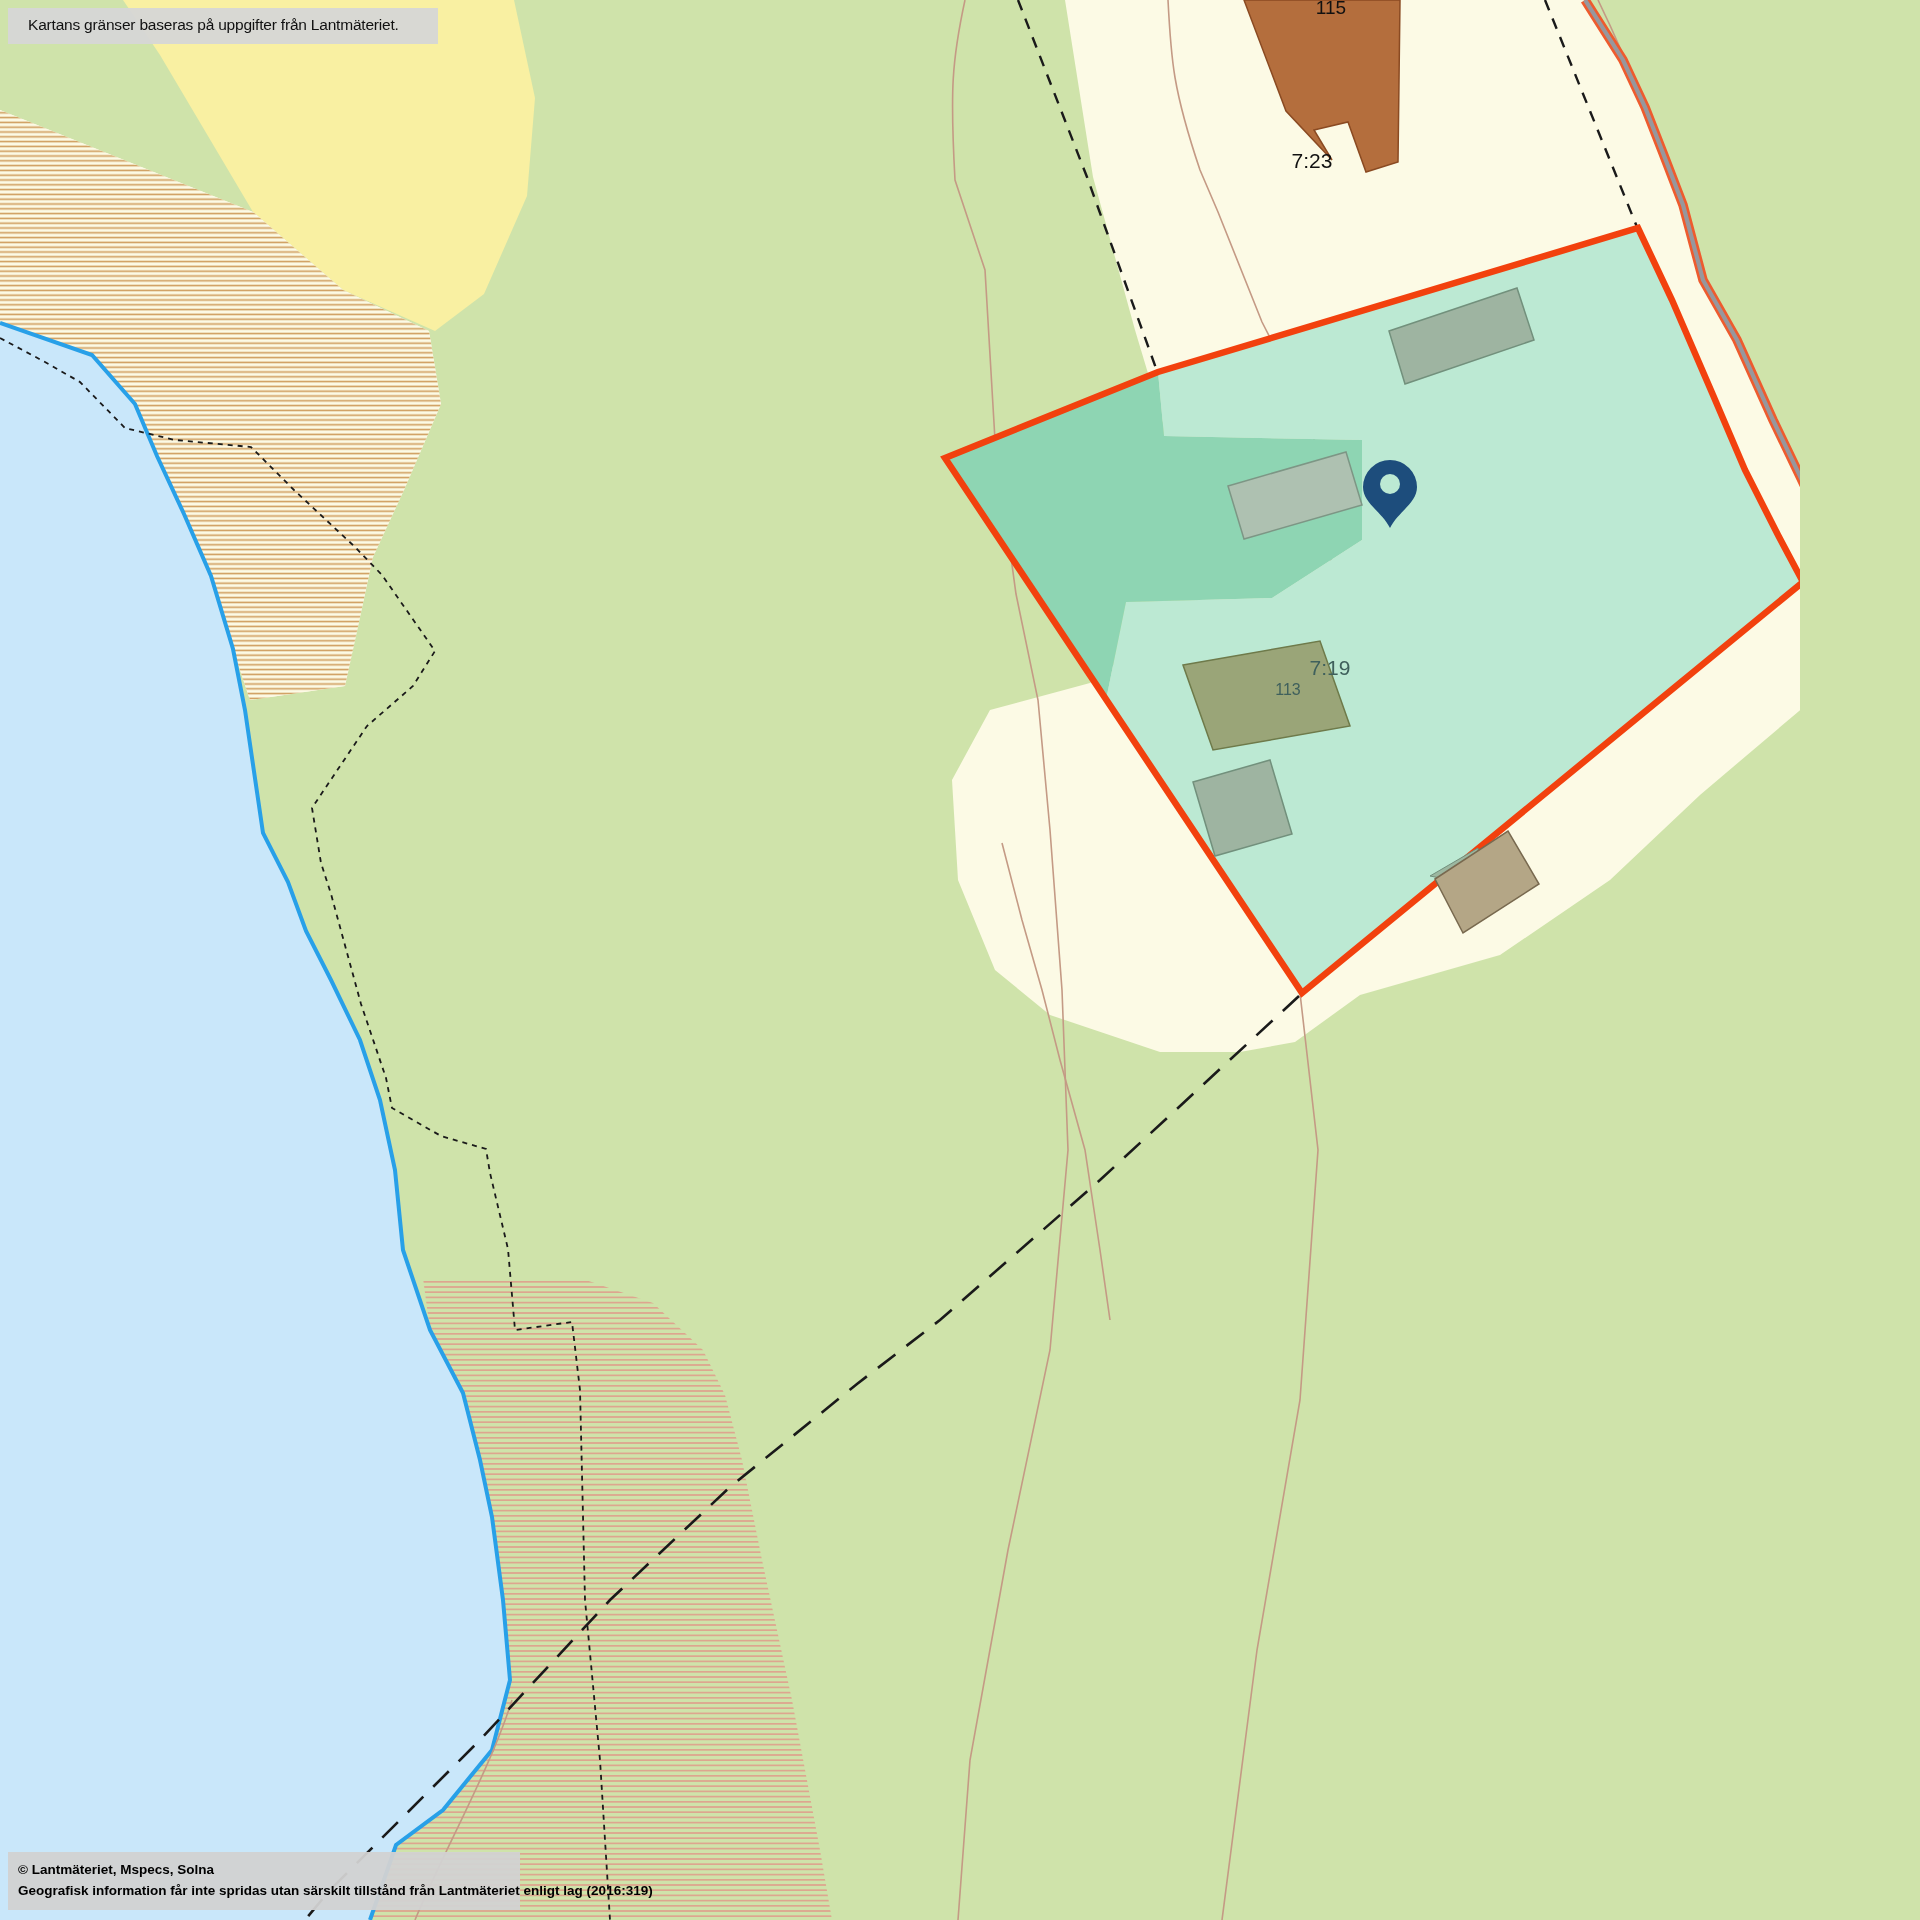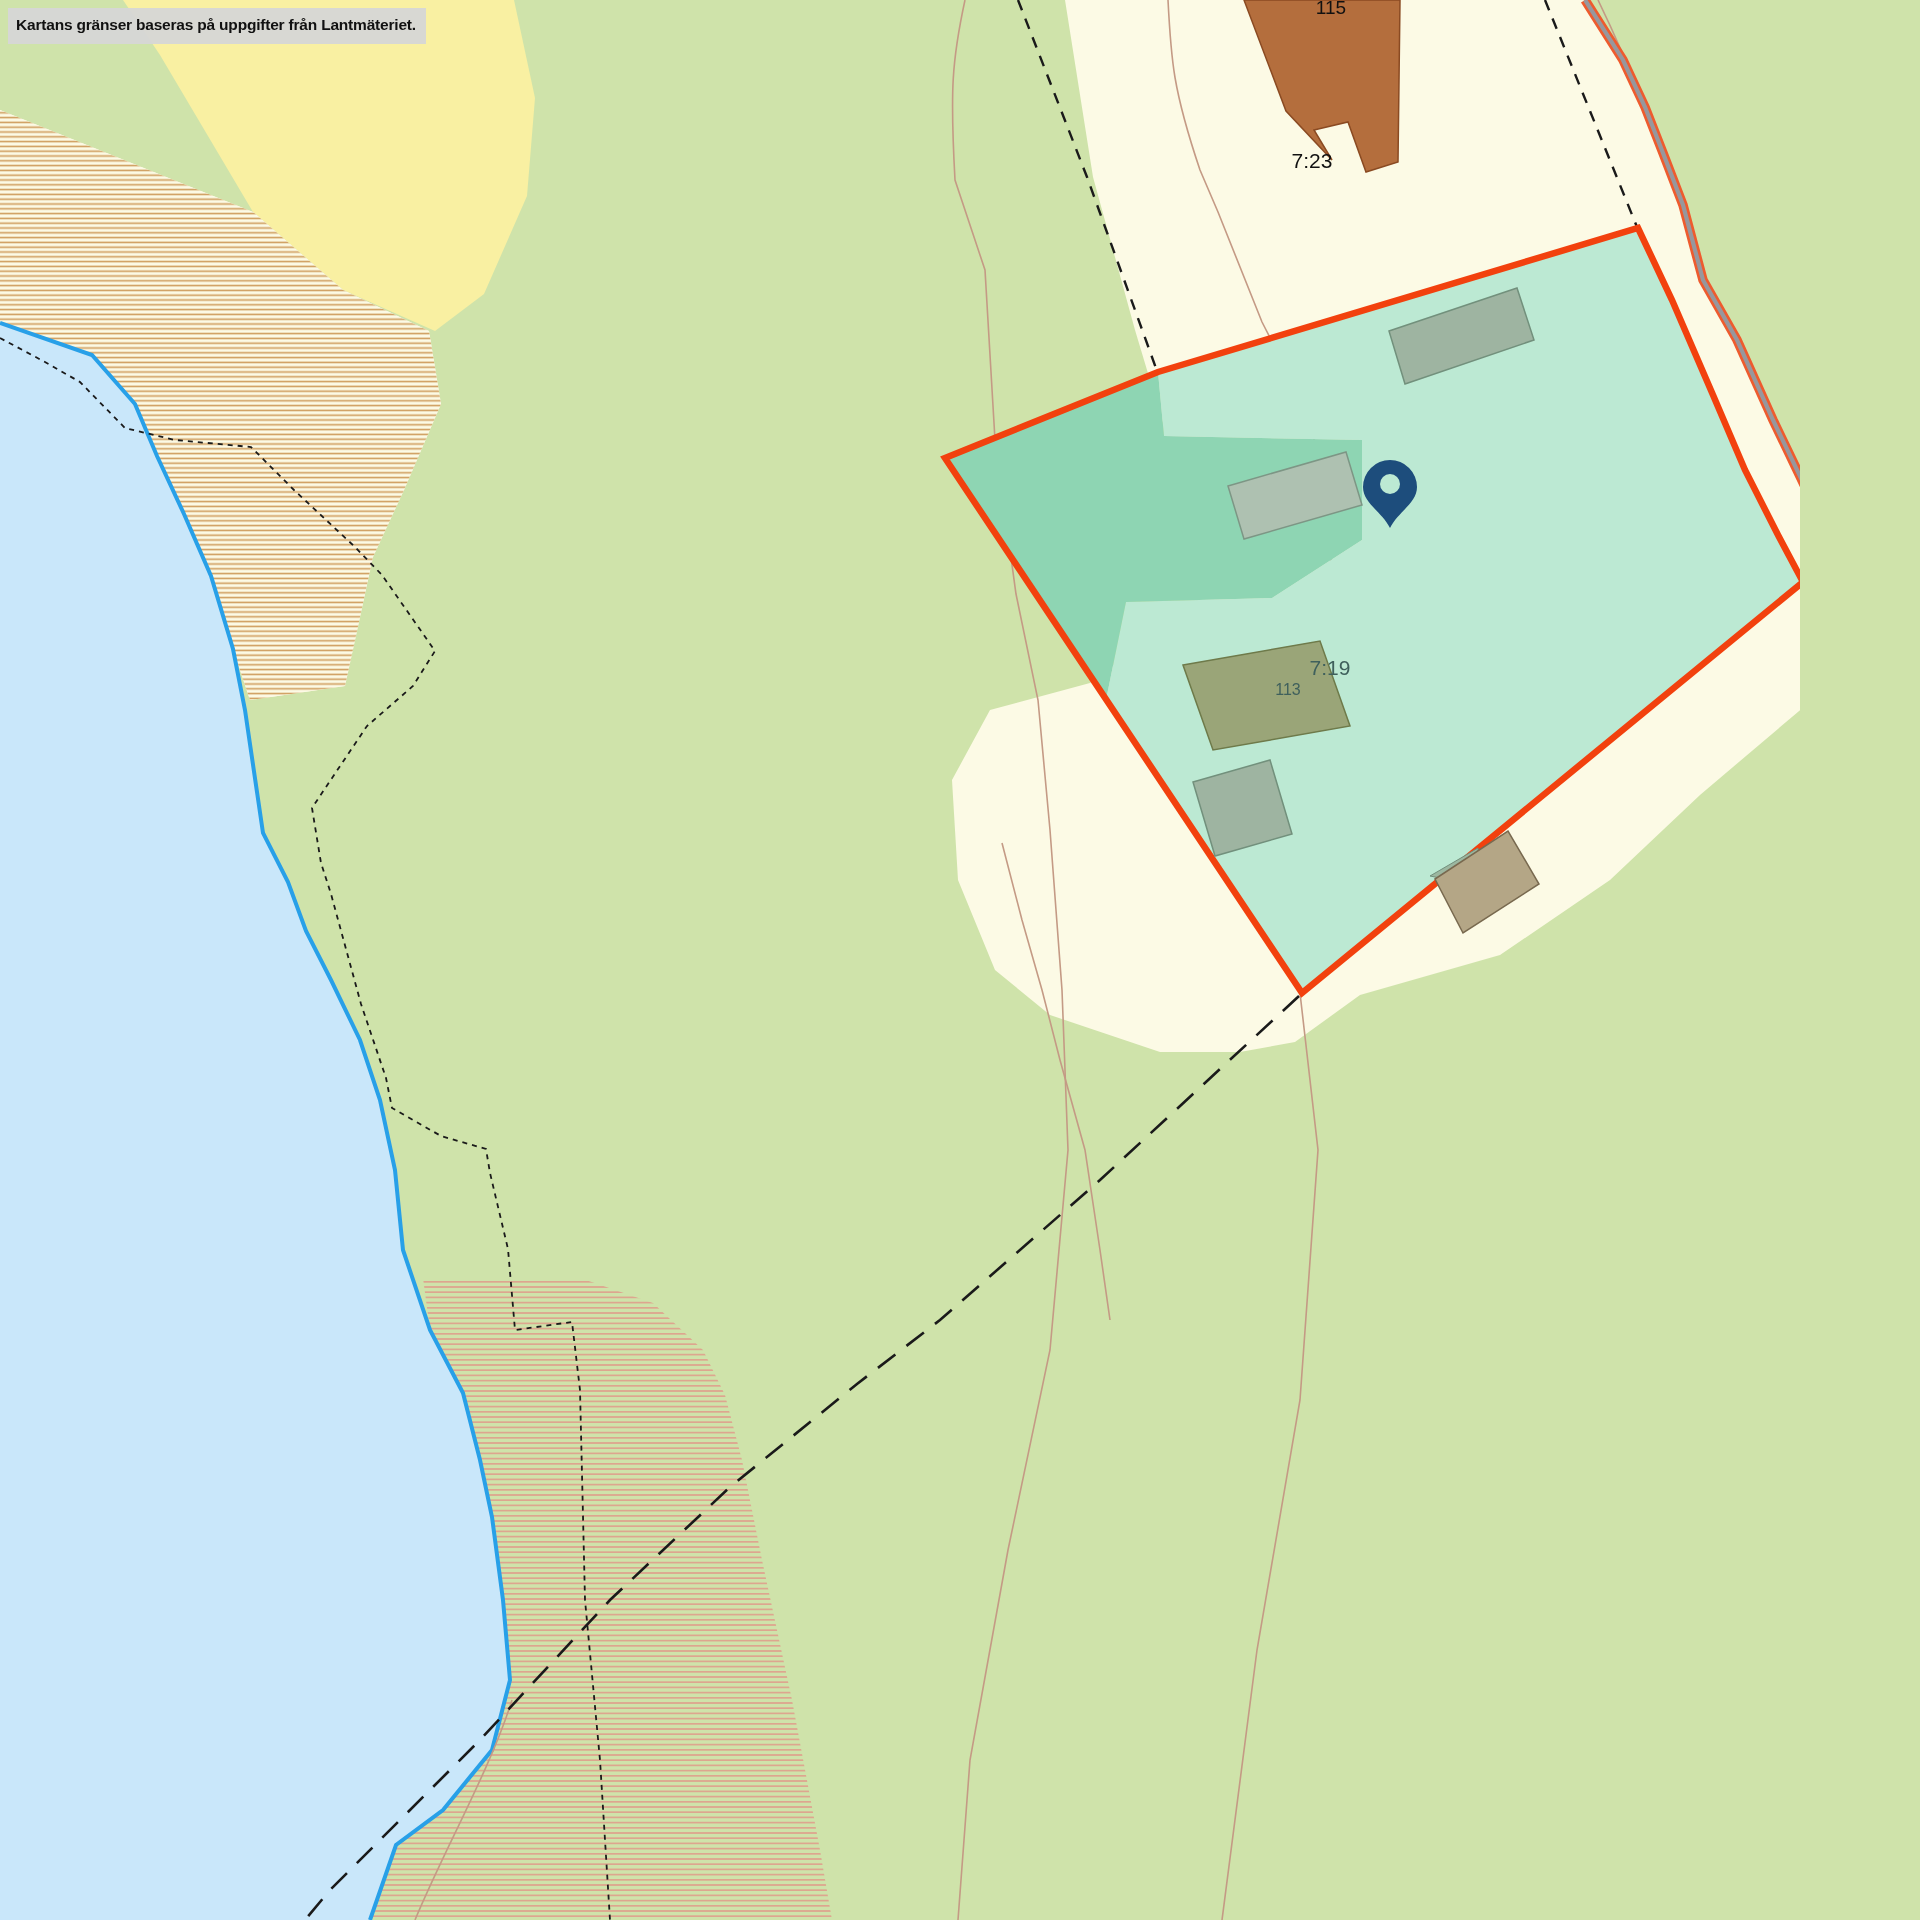--- a/index.html
+++ b/index.html
@@ -1,21 +1,21 @@
 <!DOCTYPE html>
 <html><head>
 <meta charset="utf-8">
 <style>
   html,body{margin:0;padding:0;background:#cfe3aa;}
   .stage{position:relative;width:1800px;height:1920px;overflow:hidden;font-family:"Liberation Sans",sans-serif;}
   .stage svg{position:absolute;left:0;top:0;display:block;}
   .notice-box{
-    position:absolute;left:8px;top:8px;width:400px;padding:6px 10px 8px 8px;
+    position:absolute;left:8px;top:8px;width:400px;padding:6px 10px 8px 20px;
     background:rgba(214,214,214,.95);color:#111;
-    font-family:"Liberation Sans",sans-serif;font-size:15.5px;font-weight:700;
+    font-family:"Liberation Sans",sans-serif;font-size:15.5px;font-weight:400;
     letter-spacing:-0.2px;line-height:1.42;
   }
   .attribution-box{
     position:absolute;left:8px;top:1852px;width:492px;padding:8px 10px;
     background:rgba(210,210,210,.95);color:#000;
     font-family:"Liberation Sans",sans-serif;font-size:13.5px;font-weight:bold;
     line-height:1.55;white-space:nowrap;
   }
   .map-label-dark{font-family:"Liberation Sans",sans-serif;fill:#111;}
   .map-label-teal{font-family:"Liberation Sans",sans-serif;fill:#3f605c;}
@@ -96,13 +96,17 @@
     <g>
       <path d="M 1390 528 C 1382 512 1363 503 1363 487 A 27 27 0 1 1 1417 487 C 1417 503 1398 512 1390 528 Z" fill="#1d4d7c"></path>
       <circle cx="1390" cy="484" r="10" fill="#bce9d3"></circle>
     </g>
   </svg>
 
   <div class="notice-box">
     <div>Kartans gränser baseras på uppgifter från Lantmäteriet.</div>
   </div>
 
+  <div class="attribution-box">
+    <div>© Lantmäteriet, Mspecs, Solna</div>
+    <div>Geografisk information får inte spridas utan särskilt tillstånd från Lantmäteriet enligt lag (2016:319)</div>
+  </div>
 </div>
 
 </body></html>

